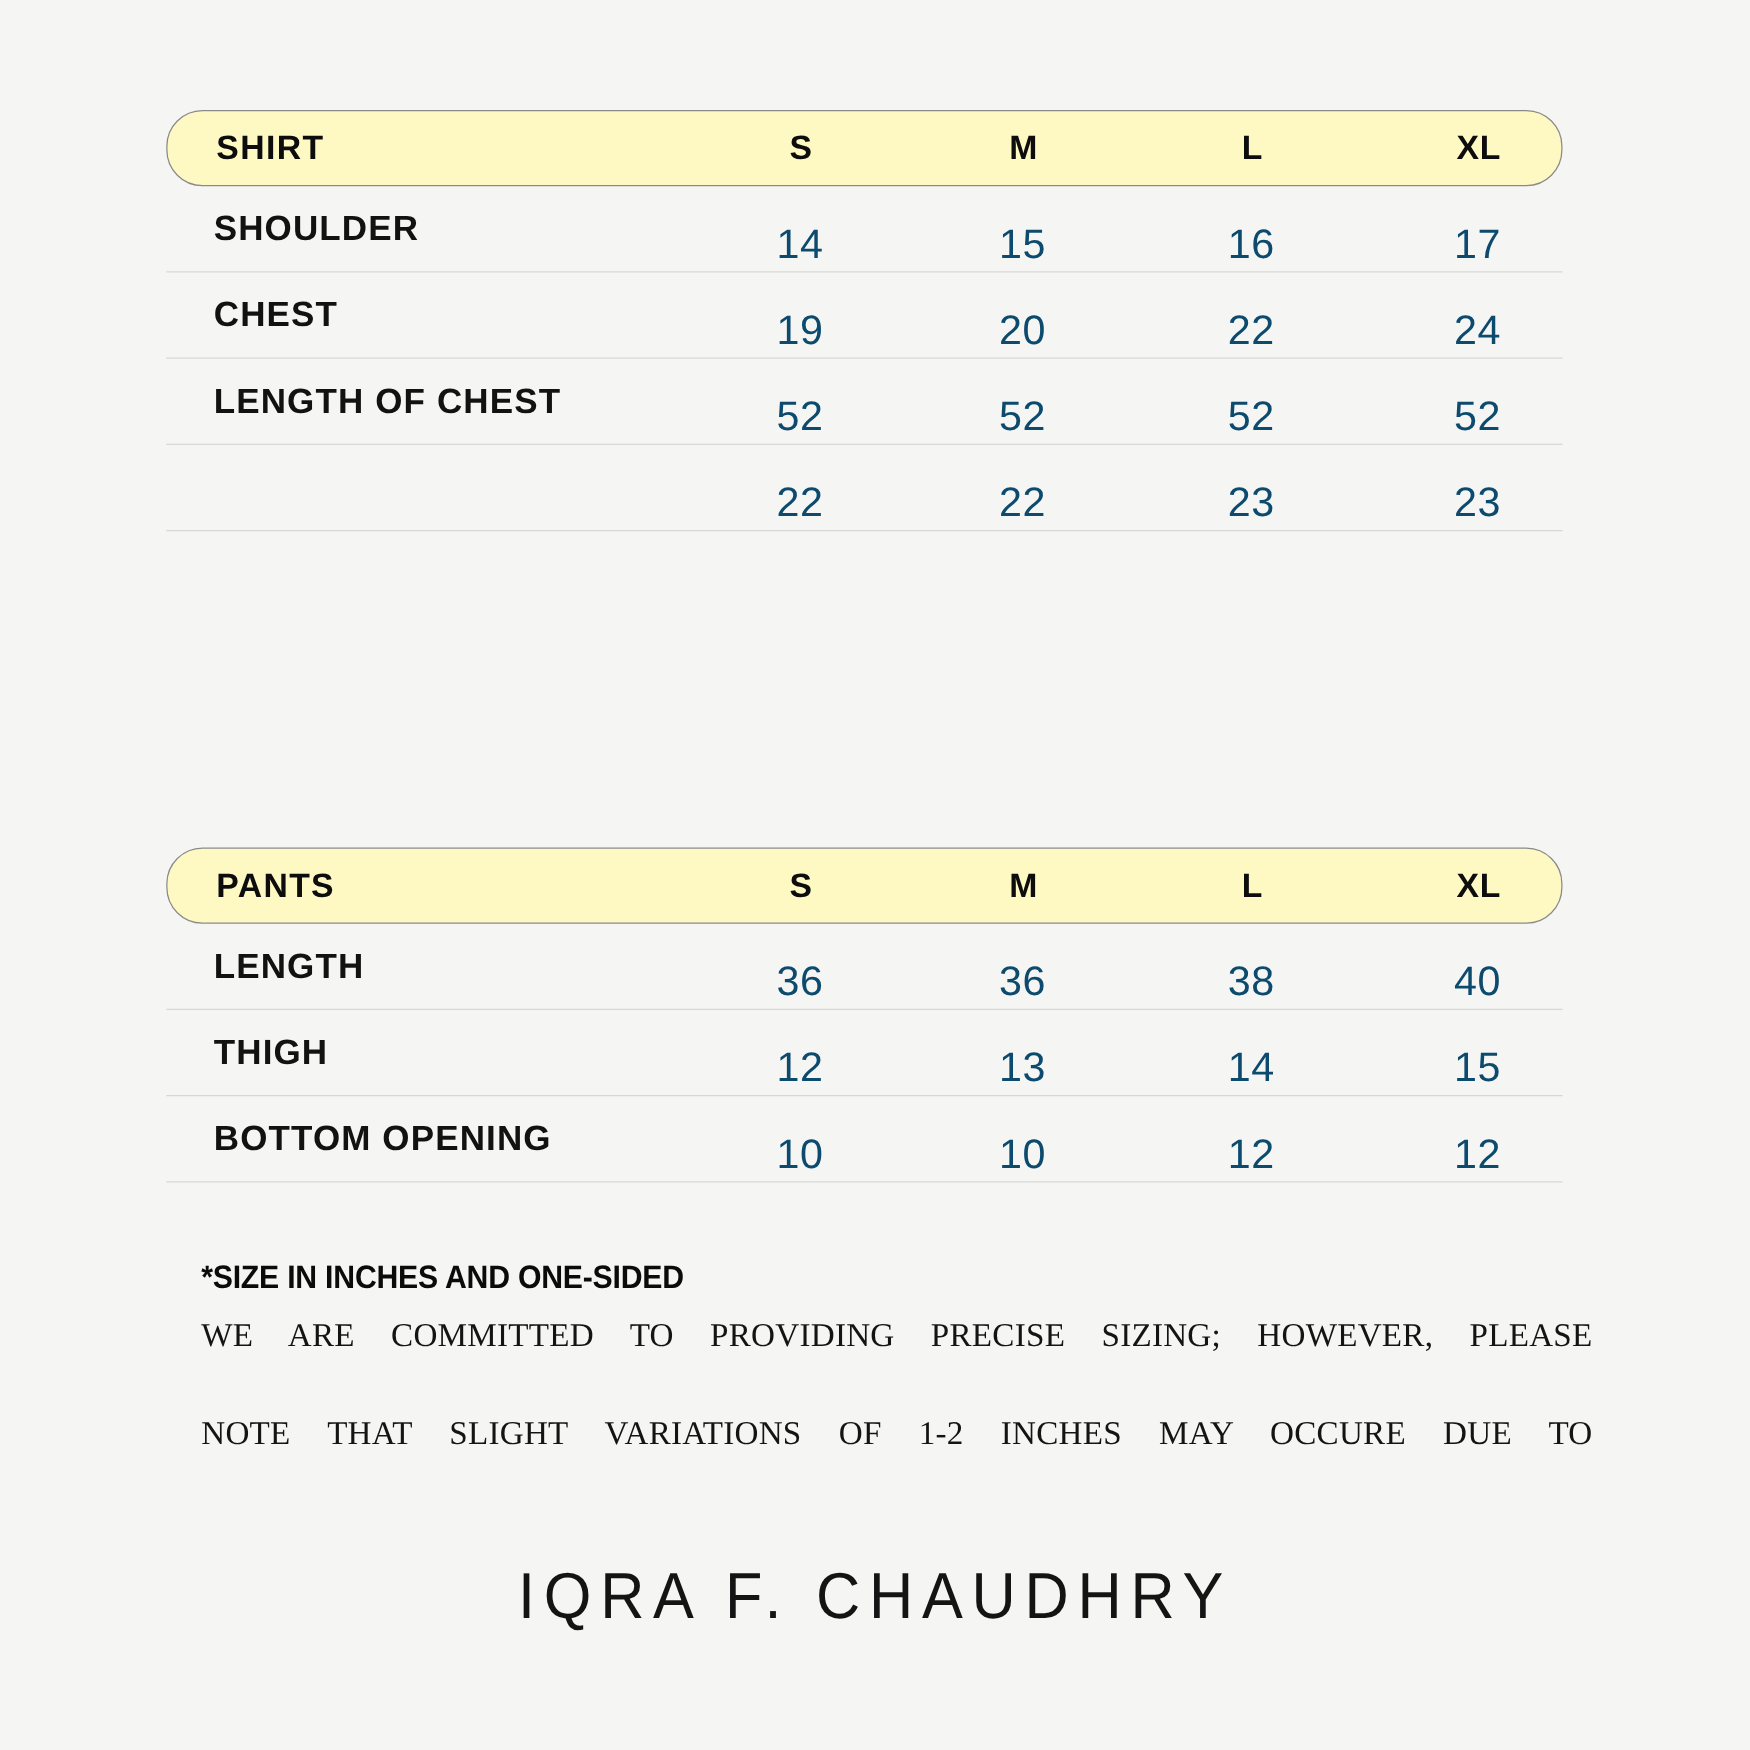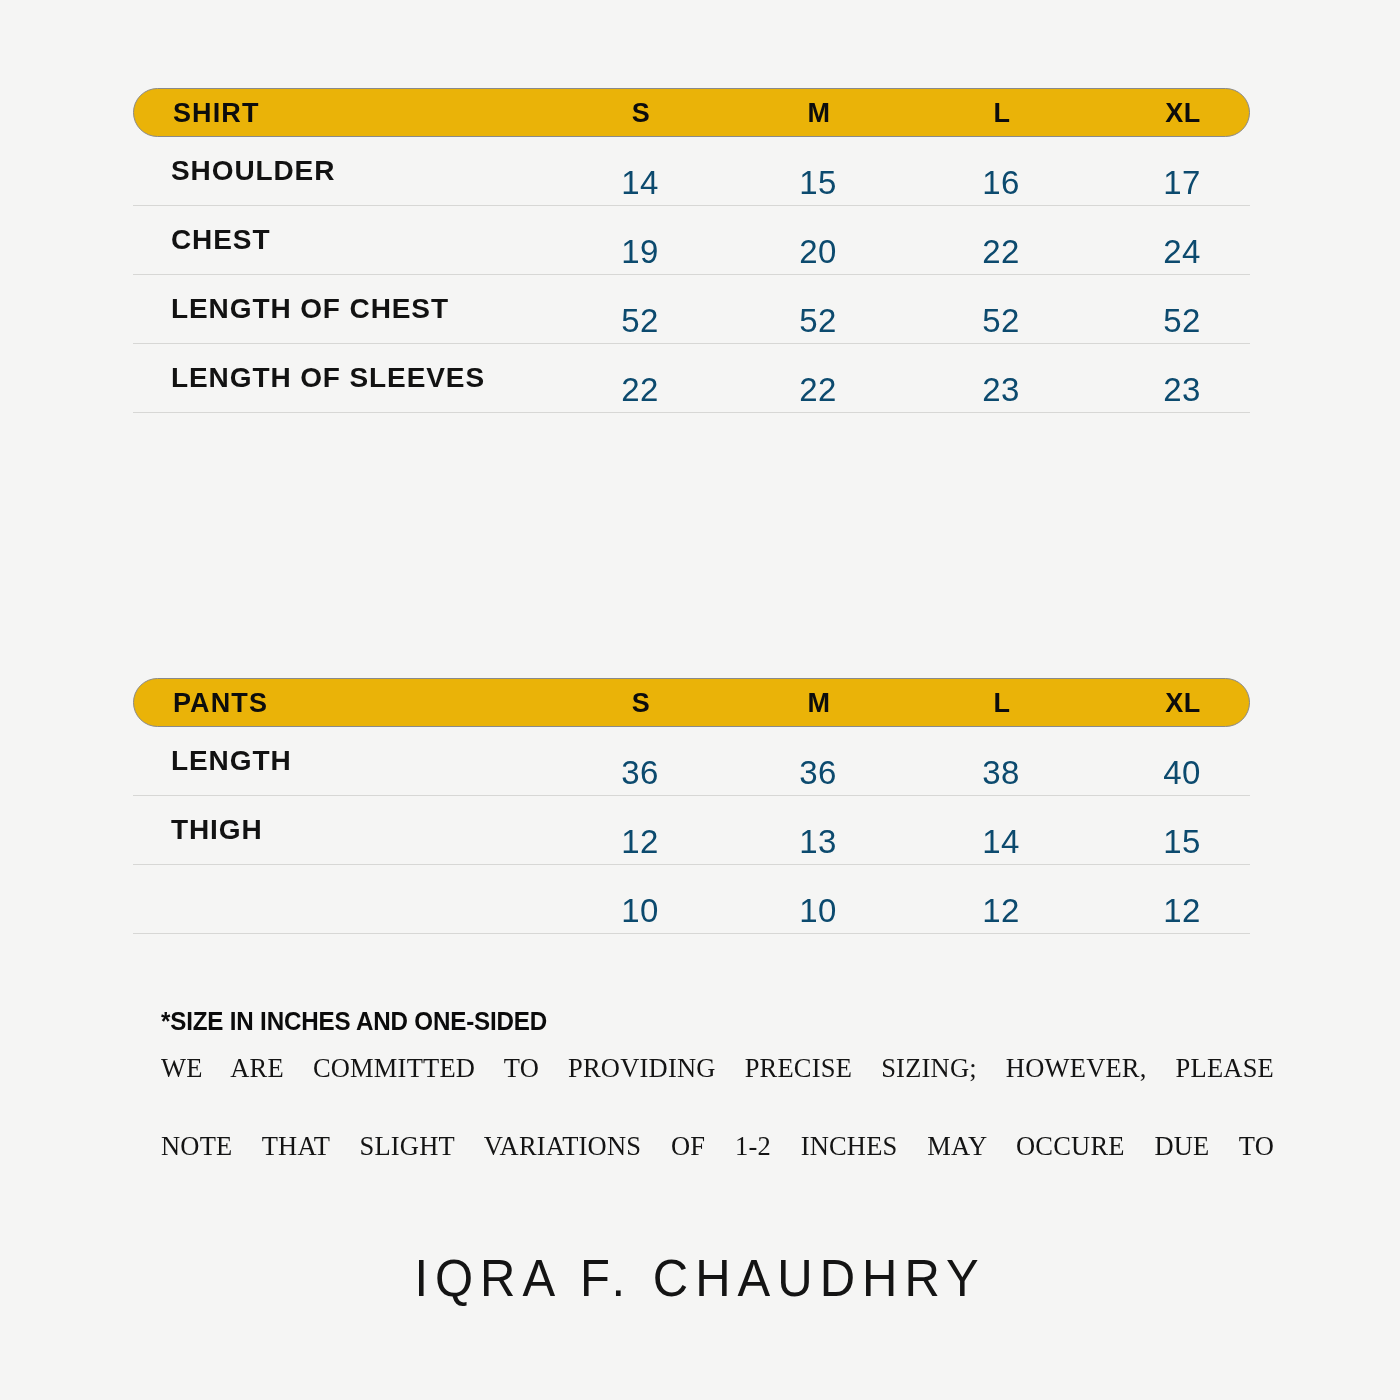--- a/index.html
+++ b/index.html
@@ -29,24 +29,24 @@
     position: absolute;
     left: 133px;
     width: 1117px;
   }
   #shirt-table { top: 88px; }
   #pants-table { top: 678px; }
 
   
   .table-header {
     position: relative;
-    height: 49px;
+    height: 61px;
     border: 1.6px solid #8a8a8a;
     border-radius: 29px;
-    background: #eab308;
+    background: #fef9c3;
     box-sizing: border-box;
     display: flex;
     align-items: center;
   }
   .header-title {
     position: absolute;
     left: 39px;
     top: 50%;
     transform: translateY(-50%);
     font-size: 27px;
@@ -196,21 +196,20 @@
 
       <div class="table-row">
         <span class="row-label">LENGTH OF CHEST</span>
         <span class="row-value col-0">52</span>
         <span class="row-value col-1">52</span>
         <span class="row-value col-2">52</span>
         <span class="row-value col-3">52</span>
       </div>
 
       <div class="table-row">
-        <span class="row-label">LENGTH OF SLEEVES</span>
         <span class="row-value col-0">22</span>
         <span class="row-value col-1">22</span>
         <span class="row-value col-2">23</span>
         <span class="row-value col-3">23</span>
       </div>
 
     </div>
   </div>
 
   <div class="size-table" id="pants-table">
@@ -234,20 +233,21 @@
 
       <div class="table-row">
         <span class="row-label">THIGH</span>
         <span class="row-value col-0">12</span>
         <span class="row-value col-1">13</span>
         <span class="row-value col-2">14</span>
         <span class="row-value col-3">15</span>
       </div>
 
       <div class="table-row">
+        <span class="row-label">BOTTOM OPENING</span>
         <span class="row-value col-0">10</span>
         <span class="row-value col-1">10</span>
         <span class="row-value col-2">12</span>
         <span class="row-value col-3">12</span>
       </div>
 
     </div>
   </div>
 
   <div class="notes">

